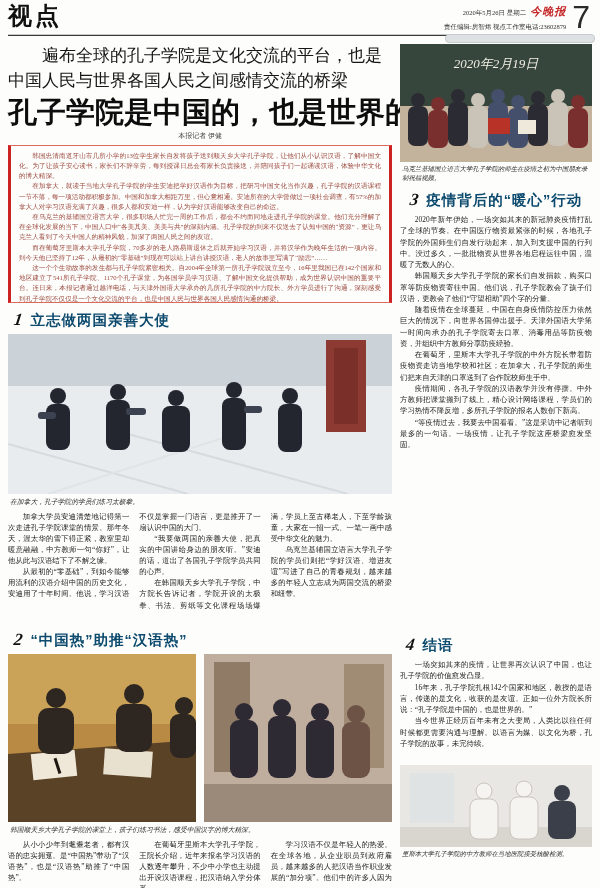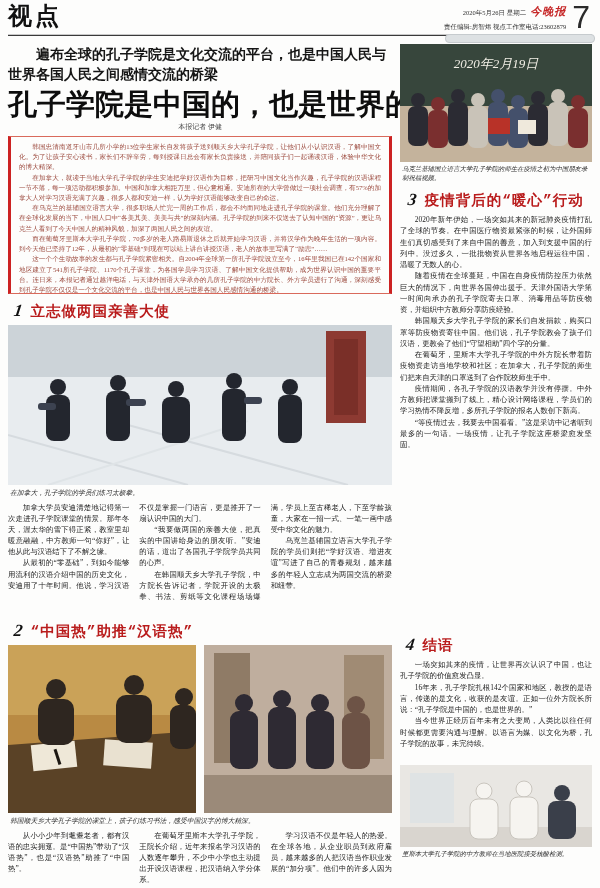--- a/index.html
+++ b/index.html
@@ -19,31 +19,31 @@
   .rule1{height:2px;background:#3a3a3a;margin:2px 8px 0 8px;}
   .rule2{height:1px;background:#c9c9c9;margin:2px 0 0 0;}
   .scroll-art{position:absolute;top:34px;right:5px;width:148px;height:7px;background:#dde1e3;border:1px solid #c6cbce;border-radius:4px;}
 
   
   .main{display:flex;gap:8px;padding:4px 8px 0 8px;}
   .colL{width:384px;flex:none;}
   .colR{width:192px;flex:none;}
 
   
-  .kicker{font-family:"Liberation Sans",sans-serif;font-weight:bold;font-size:14px;line-height:1.45;text-indent:2em;margin-top:4px;color:#161616;}
+  .kicker{font-family:"Liberation Sans",sans-serif;font-weight:normal;font-size:17px;line-height:1.45;text-indent:2em;margin-top:4px;color:#161616;}
   .headline{font-family:"Liberation Sans",sans-serif;font-weight:900;font-size:29px;letter-spacing:0;line-height:1.15;margin:3px 0 1px 0;color:#0d0d0d;white-space:nowrap;}
   .byline{text-align:center;font-size:7px;color:#444;margin:1px 0 4px 0;}
   .intro-box{border-left:3px solid #cc2222;border-right:3px solid #cc2222;border-top:1px solid #d96a5c;border-bottom:1px solid #d96a5c;
     padding:5px 8px;height:146px;overflow:hidden;}
   .intro-box p{margin:0;color:#9c4a3e;font-size:6.6px;line-height:1.55;text-align:justify;text-indent:2em;}
 
   .sec-h{display:flex;align-items:baseline;gap:8px;margin:7px 0 4px 6px;}
   .sec-h.center{justify-content:center;margin-left:0;}
   .sec-num{font-family:"Liberation Serif",serif;font-weight:bold;font-style:italic;font-size:17px;color:#111;transform:skewX(-8deg);}
-  .sec-title{font-family:Liberation Mono, monospace;font-weight:bold;font-size:14.5px;letter-spacing:1px;color:#b91c1c;}
+  .sec-title{font-family:Liberation Sans, sans-serif;font-weight:bold;font-size:14.5px;letter-spacing:1px;color:#0c4a6e;}
 
   .photo{position:relative;overflow:hidden;background:#4d7c0f;}
   .photo svg{display:block;width:100%;height:100%;}
   .ph-tall{height:160px;width:100%;}
   .caption{font-size:6.8px;color:#2f2f2f;margin:3px 0 4px 2px;font-style:italic;}
   .cap-r{font-size:6.4px;}
 
   .cols3{column-count:3;column-gap:10px;font-size:7.4px;line-height:1.5;text-align:justify;height:112px;overflow:hidden;}
   .cols3 p, .rtext p{margin:0;text-indent:2em;}
   .cols3-b{height:64px;}
@@ -226,23 +226,23 @@
       </svg>
     </div>
     <div class="caption cap-r">乌克兰基辅国立语言大学孔子学院的师生在疫情之初为中国朋友录制祝福视频。</div>
 
     <div class="sec-h center">
       <span class="sec-num">3</span>
       <span class="sec-title">疫情背后的“暖心”行动</span>
     </div>
 
     <div class="rtext rt-3">
-        <p>2020年新年伊始，一场突如其来的新冠肺炎疫情打乱了全球的节奏。在中国医疗物资最紧张的时候，让外国师生们真切感受到了来自中国的善意，加入到支援中国的行列中。没过多久，一批批物资从世界各地启程运往中国，温暖了无数人的心。</p>
+        <p>2020年新年伊始，一场突如其来的新冠肺炎疫情打乱了全球的节奏。在中国医疗物资最紧张的时候，各地孔子学院的外国师生们自发行动起来，加入到支援中国的行列中。没过多久，一批批物资从世界各地启程运往中国，温暖了无数人的心。</p>
+        <p>韩国顺天乡大学孔子学院的家长们自发捐款，购买口罩等防疫物资寄往中国。他们说，孔子学院教会了孩子们汉语，更教会了他们“守望相助”四个字的分量。</p>
         <p>随着疫情在全球蔓延，中国在自身疫情防控压力依然巨大的情况下，向世界各国伸出援手。天津外国语大学第一时间向承办的孔子学院寄去口罩、消毒用品等防疫物资，并组织中方教师分享防疫经验。</p>
-        <p>韩国顺天乡大学孔子学院的家长们自发捐款，购买口罩等防疫物资寄往中国。他们说，孔子学院教会了孩子们汉语，更教会了他们“守望相助”四个字的分量。</p>
         <p>在葡萄牙，里斯本大学孔子学院的中外方院长带着防疫物资走访当地学校和社区；在加拿大，孔子学院的师生们把来自天津的口罩送到了合作院校师生手中。</p>
         <p>疫情期间，各孔子学院的汉语教学并没有停摆。中外方教师把课堂搬到了线上，精心设计网络课程，学员们的学习热情不降反增，多所孔子学院的报名人数创下新高。</p>
         <p>“等疫情过去，我要去中国看看。”这是采访中记者听到最多的一句话。一场疫情，让孔子学院这座桥梁愈发坚固。</p>
       </div>
 
     <div class="sec-h">
       <span class="sec-num">4</span>
       <span class="sec-title">结语</span>
     </div>
 

